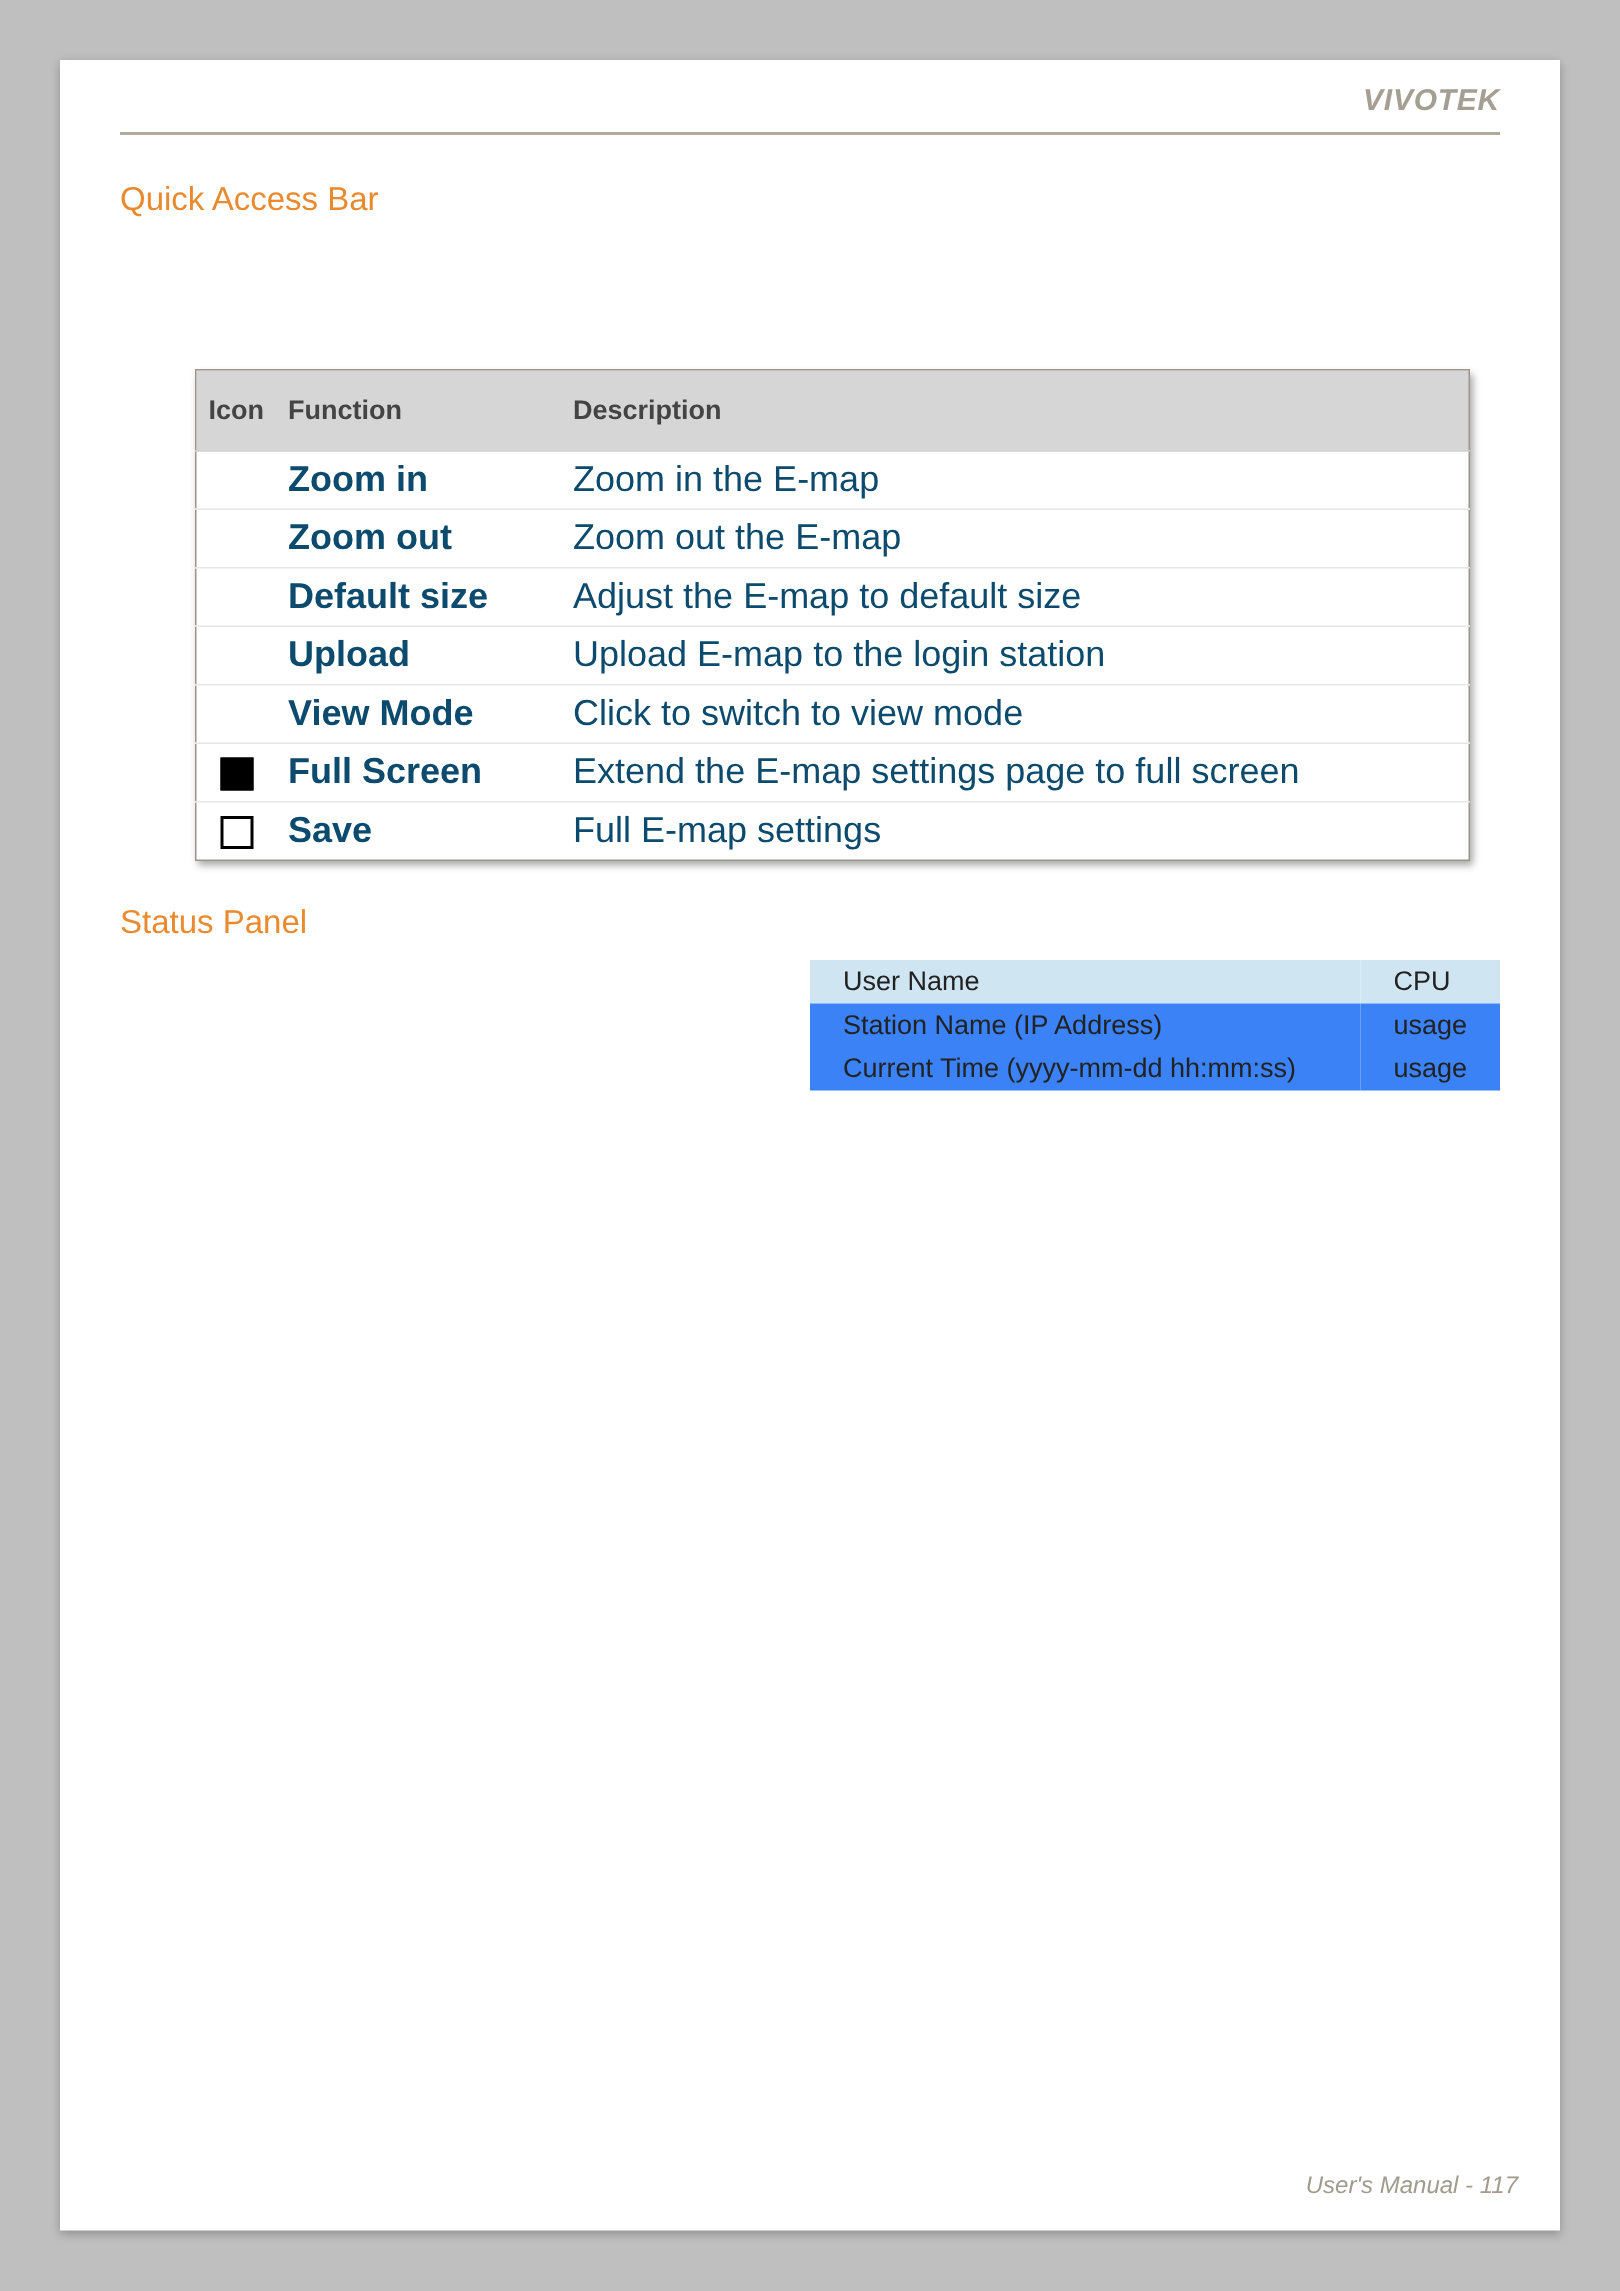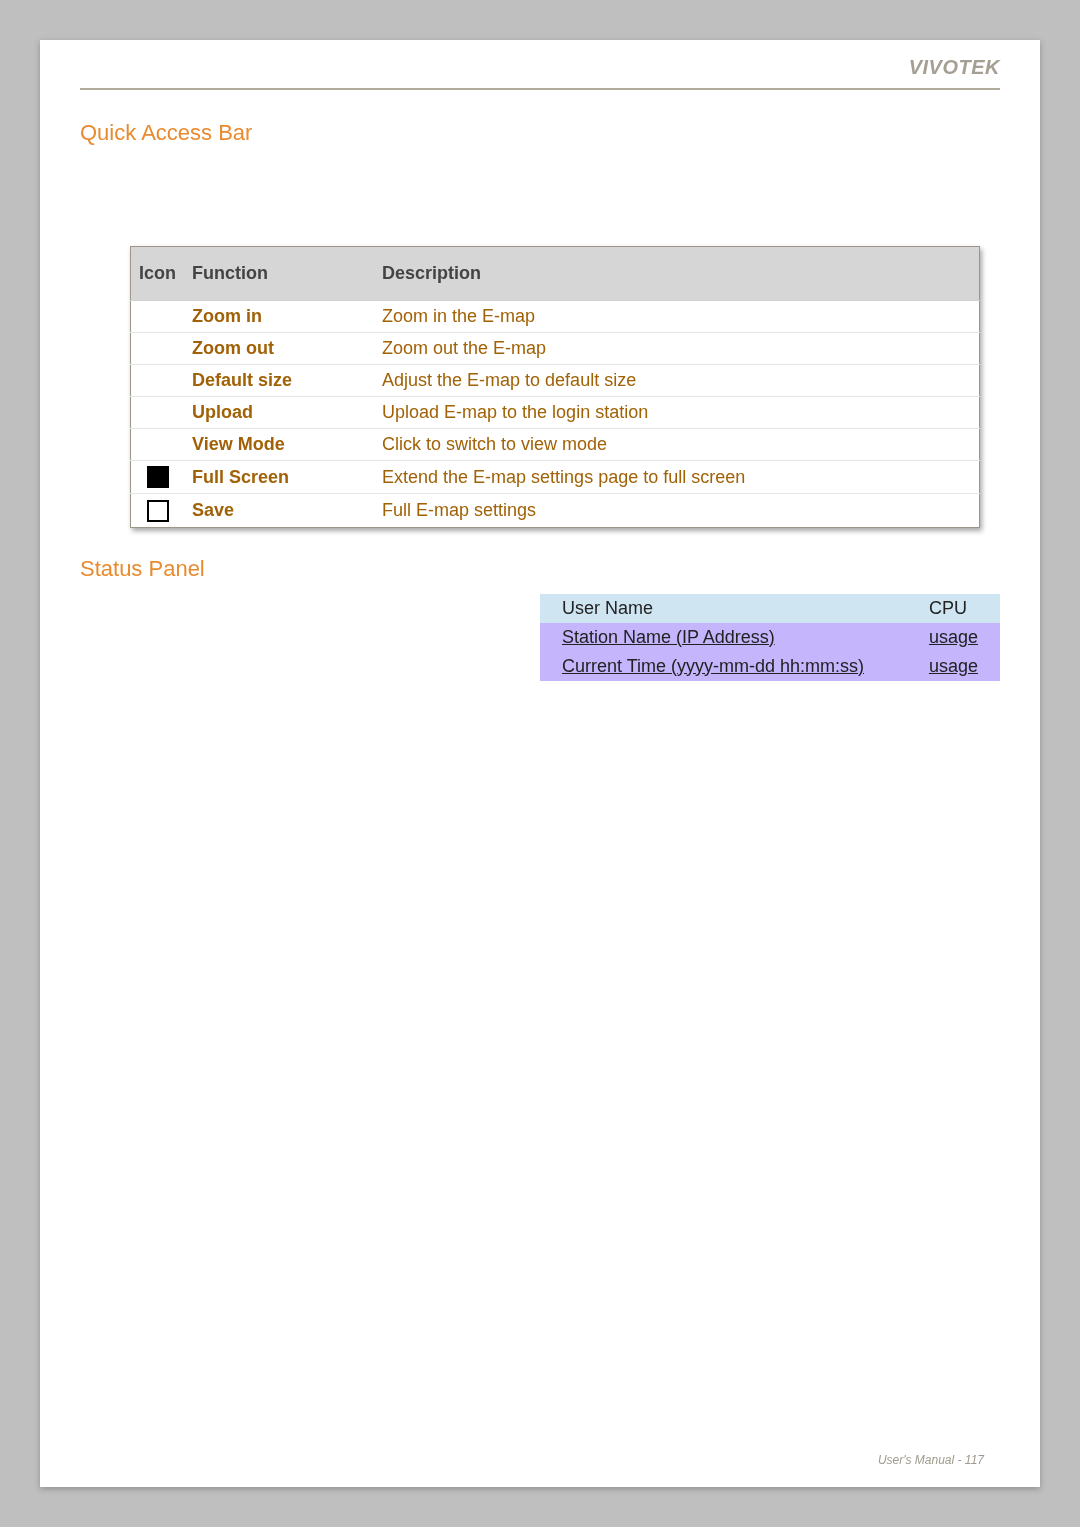--- a/index.html
+++ b/index.html
@@ -70,22 +70,22 @@
     font-weight: bold;
     text-align: left;
     padding: 16px 8px;
     border-bottom: 1px solid #d0d0d0;
     font-size: 18px;
   }
   .qab-table td {
     padding: 5px 8px;
     border-top: 1px solid #e6e6e6;
     vertical-align: middle;
-    font-size: 18px;
-    color: #a16207;
+    font-size: 24px;
+    color: #0c4a6e;
   }
   .qab-table td.fn { font-weight: bold; }
   .qab-table td.icon-cell { width: 40px; text-align: center; }
   .icon-box {
     display: inline-block;
     width: 22px;
     height: 22px;
     border: 2px solid #000;
     vertical-align: middle;
   }
@@ -99,31 +99,31 @@
   .status-table {
     border-collapse: collapse;
     width: 460px;
   }
   .status-table td {
     padding: 4px 22px;
     font-size: 18px;
     color: #222;
   }
   .status-table tr.blue td { background: #cfe6f2; }
-  .status-table tr.white td { background: #c4b5fd; text-decoration: underline; }
+  .status-table tr.white td { background: #3b82f6; }
   .status-table td.right { width: 90px; }
 
   
   .footer {
     position: absolute;
     bottom: 20px;
-    right: 56px;
+    right: 28px;
     color: #a19b8e;
     font-style: italic;
-    font-size: 12px;
+    font-size: 16px;
   }
 </style>
 </head>
 <body>
 
 <div class="page">
   <div class="brand">VIVOTEK</div>
   <div class="rule"></div>
 
   <div class="content">

